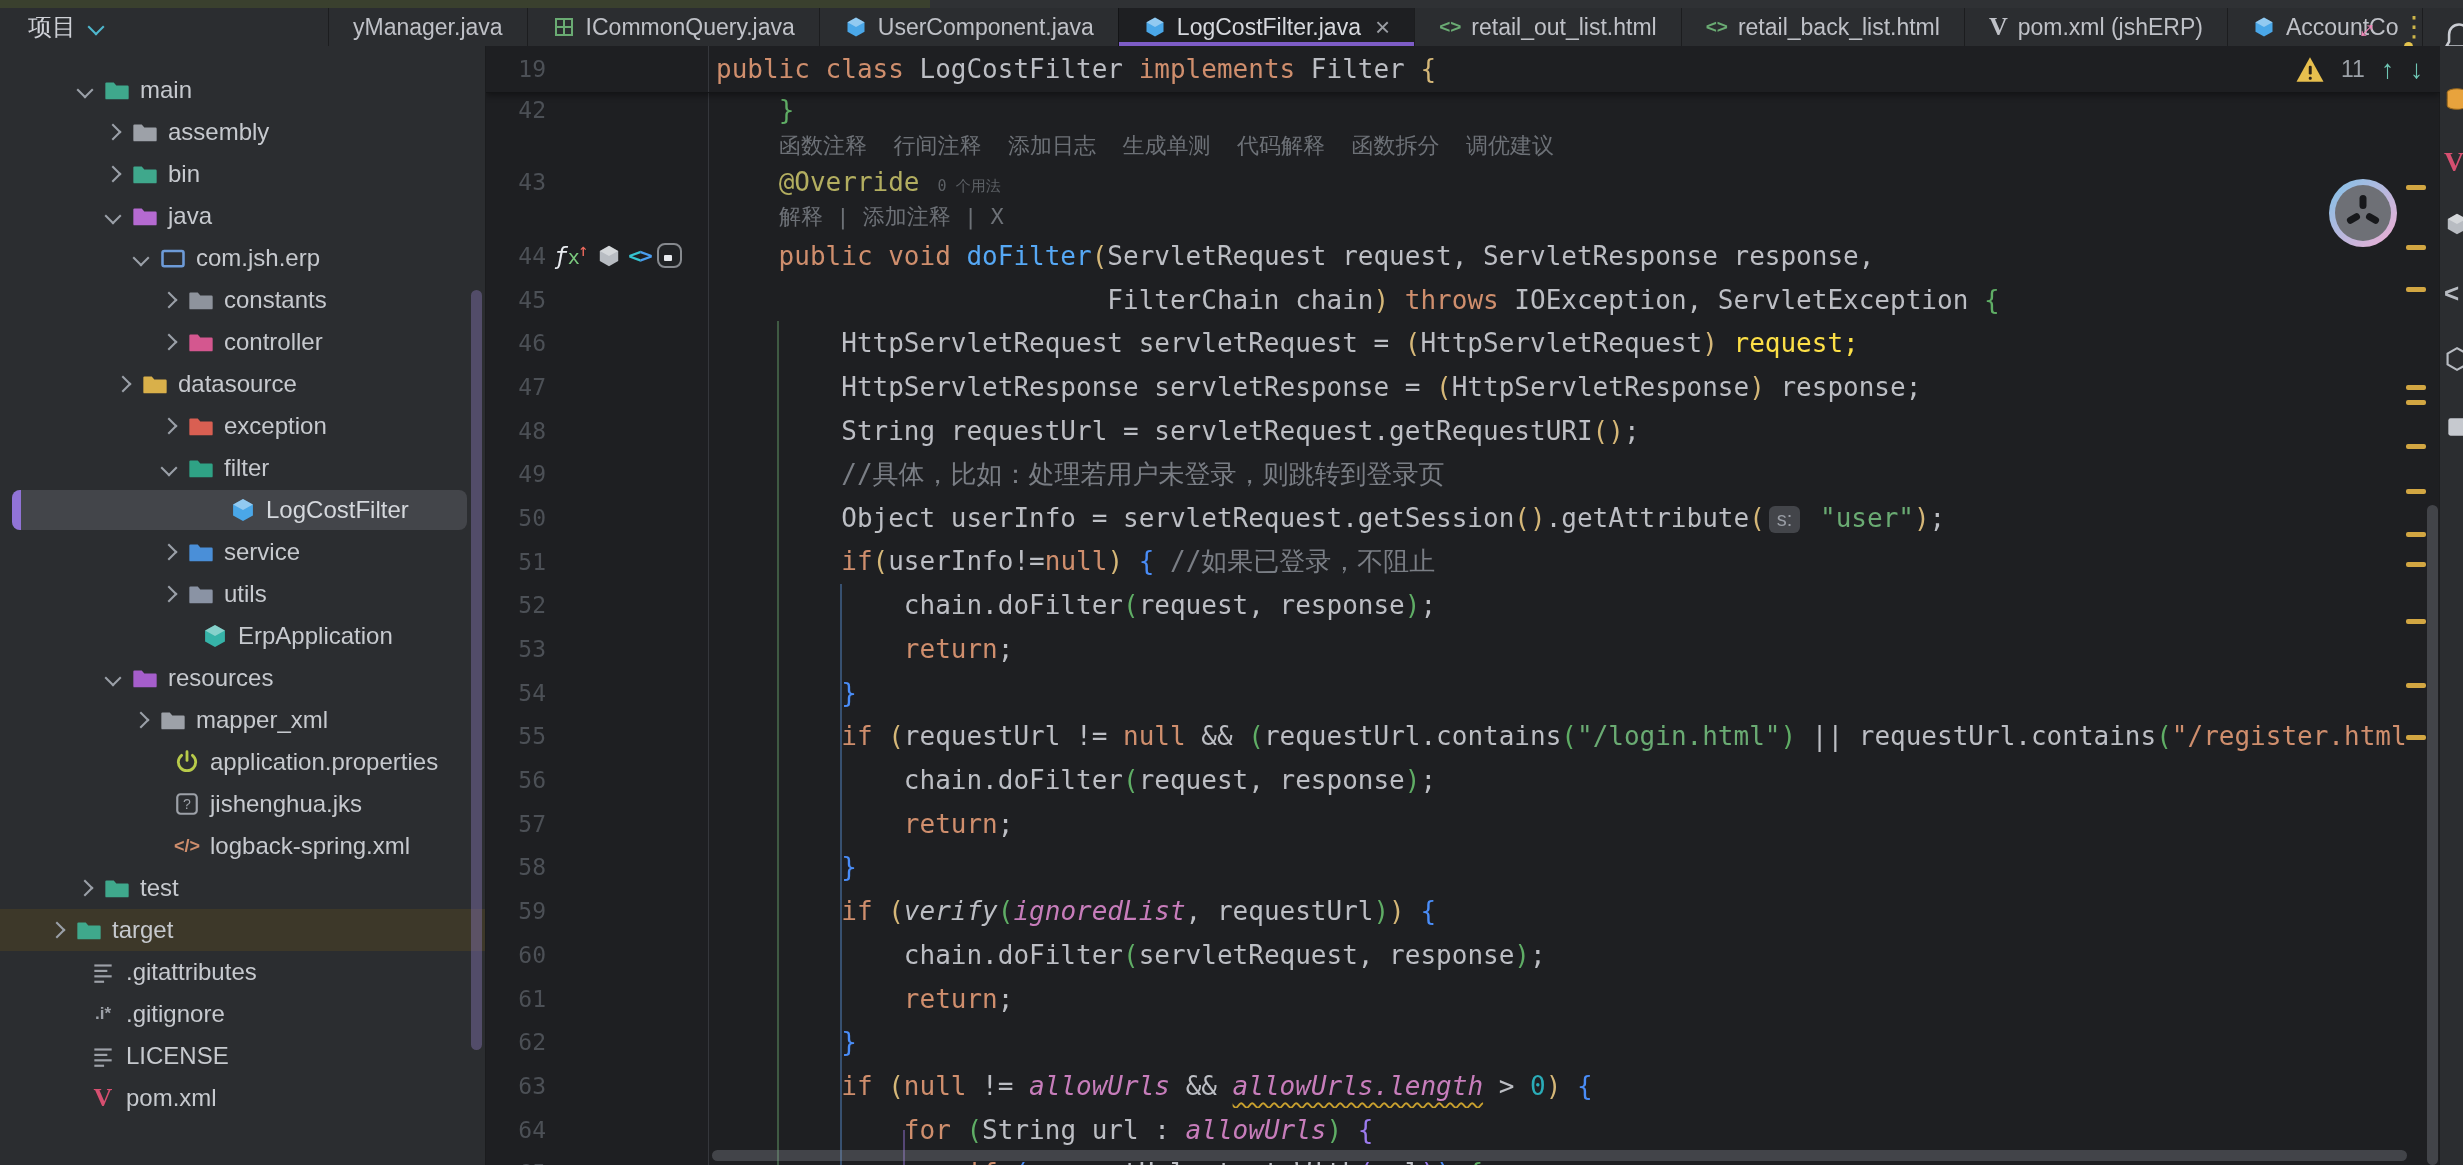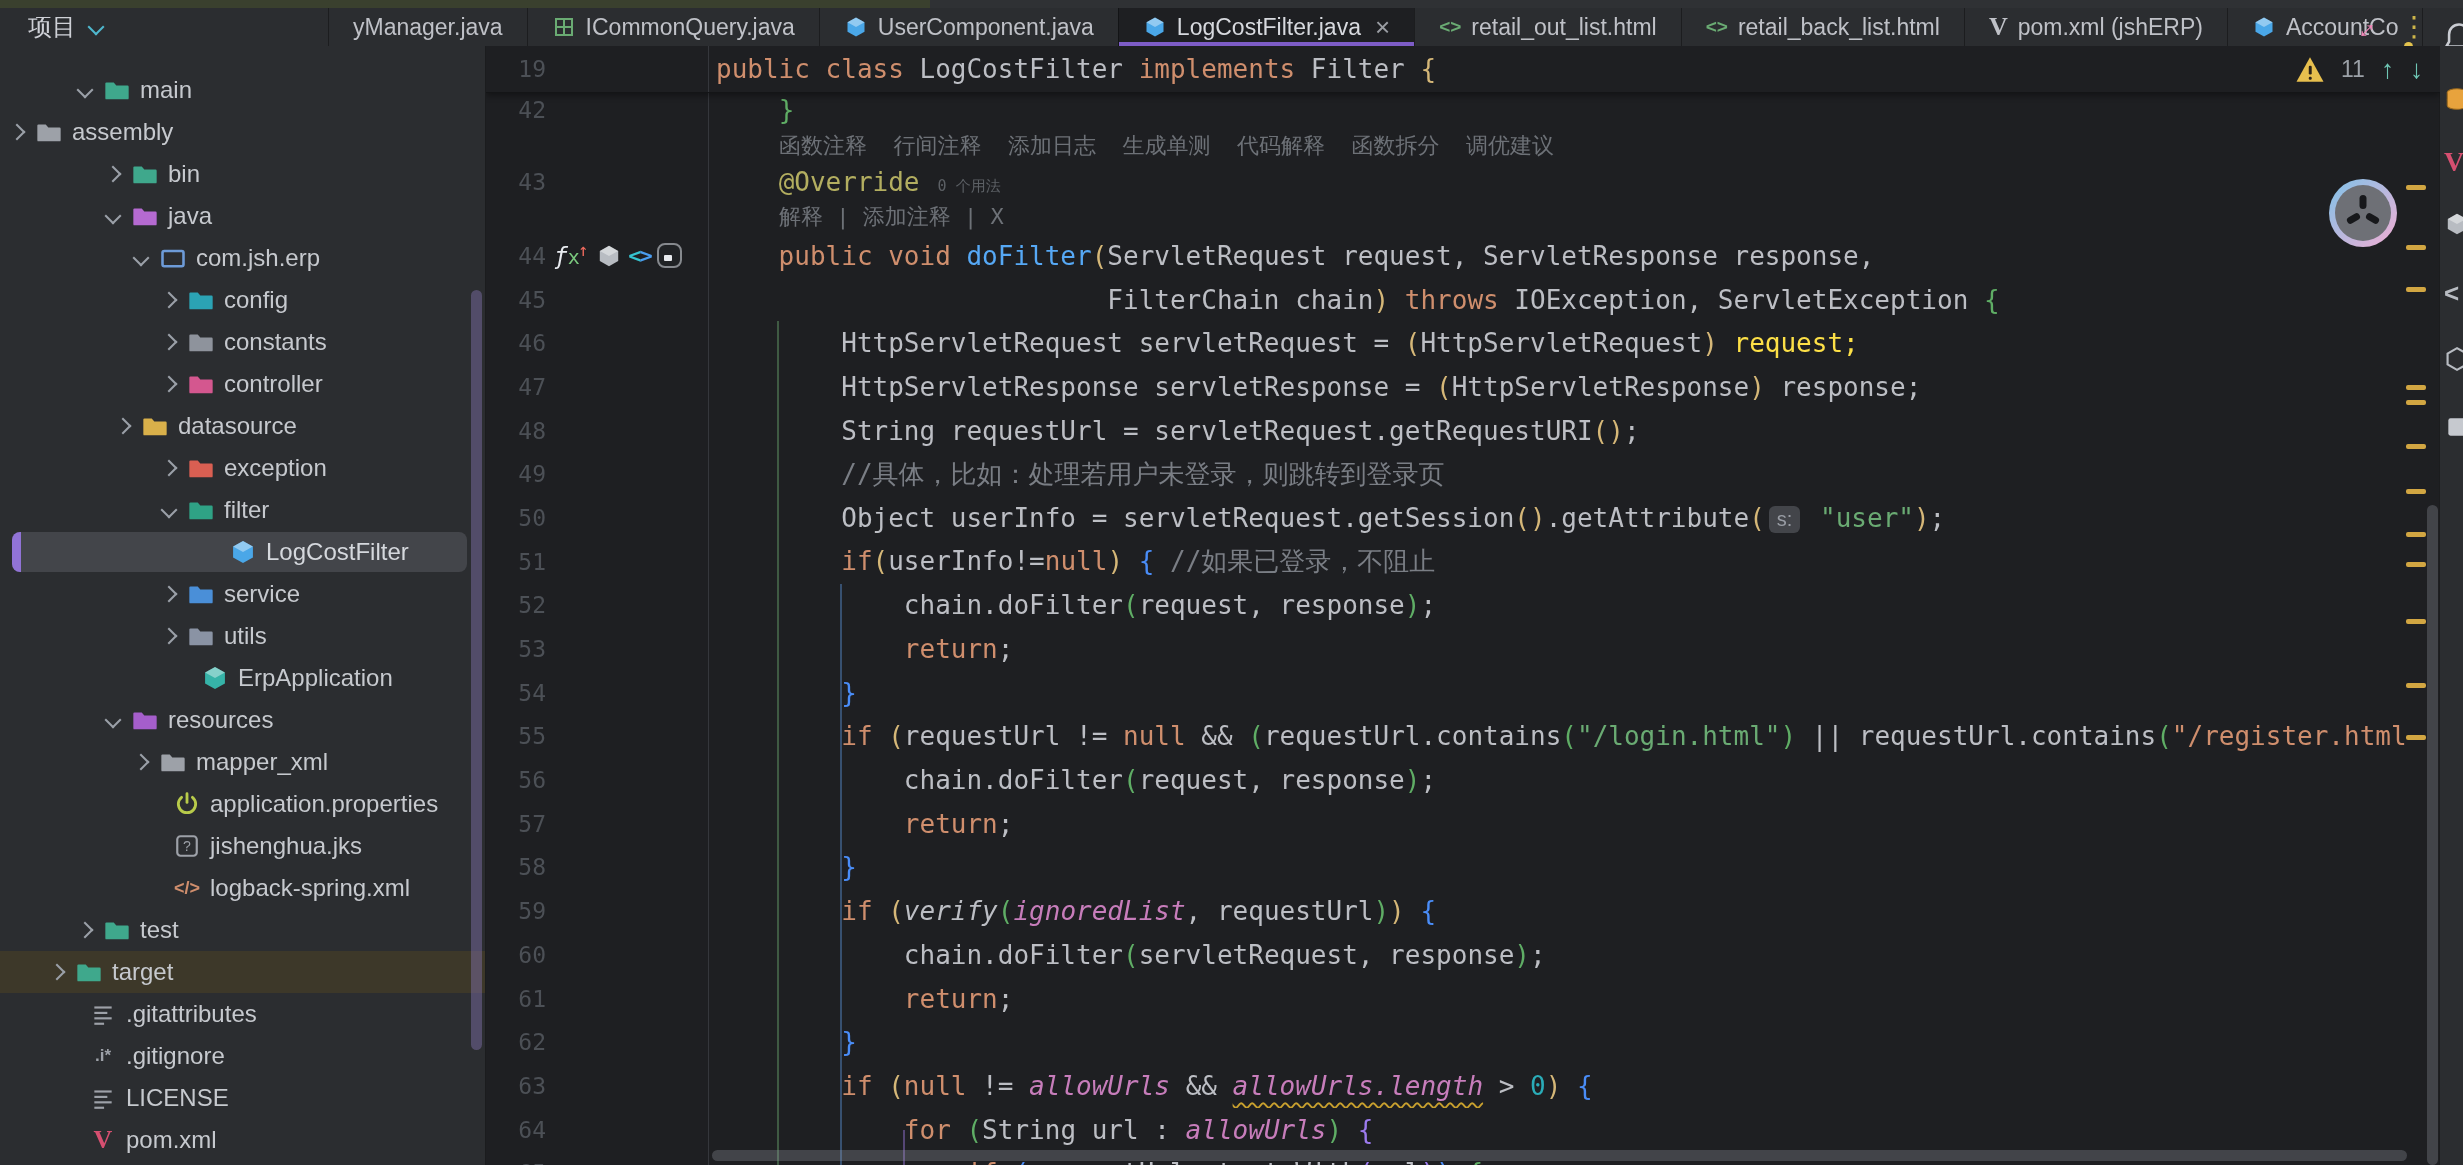--- a/index.html
+++ b/index.html
@@ -182,21 +182,21 @@
         <span class="chevbox">
           <span class="chev down"></span>
         </span>
         <span class="ticon">
           <svg width="28" height="28" viewBox="0 0 24 24">
             <path d="M3 5.5h6.2l2.2 2.7H21a1 1 0 0 1 1 1V19a1 1 0 0 1-1 1H3a1 1 0 0 1-1-1V6.5a1 1 0 0 1 1-1z" fill="#3fa88c"></path>
           </svg>
         </span>
         <span class="lbl">main</span>
       </div>
-      <div class="trow" style=" text-align: right;">
+      <div class="trow" style="padding-left: 96px; text-align: right;">
         <span class="chevbox">
           <span class="chev right"></span>
         </span>
         <span class="ticon">
           <svg width="28" height="28" viewBox="0 0 24 24">
             <path d="M3 5.5h6.2l2.2 2.7H21a1 1 0 0 1 1 1V19a1 1 0 0 1-1 1H3a1 1 0 0 1-1-1V6.5a1 1 0 0 1 1-1z" fill="#9da1a8"></path>
           </svg>
         </span>
         <span class="lbl">assembly</span>
       </div>
@@ -225,31 +225,20 @@
       <div class="trow" style="padding-left: 124px;">
         <span class="chevbox">
           <span class="chev down"></span>
         </span>
         <span class="ticon">
           <svg width="28" height="28" viewBox="0 0 24 24">
             <rect x="3" y="6" width="18" height="13" rx="1.5" fill="none" stroke="#6d9bd8" stroke-width="2.2"></rect>
           </svg>
         </span>
         <span class="lbl">com.jsh.erp</span>
-      </div>
-      <div class="trow" style="padding-left: 152px;">
-        <span class="chevbox">
-          <span class="chev right"></span>
-        </span>
-        <span class="ticon">
-          <svg width="28" height="28" viewBox="0 0 24 24">
-            <path d="M3 5.5h6.2l2.2 2.7H21a1 1 0 0 1 1 1V19a1 1 0 0 1-1 1H3a1 1 0 0 1-1-1V6.5a1 1 0 0 1 1-1z" fill="#2ba3b4"></path>
-          </svg>
-        </span>
-        <span class="lbl">config</span>
       </div>
       <div class="trow" style="padding-left: 152px;">
         <span class="chevbox">
           <span class="chev right"></span>
         </span>
         <span class="ticon">
           <svg width="28" height="28" viewBox="0 0 24 24">
             <path d="M3 5.5h6.2l2.2 2.7H21a1 1 0 0 1 1 1V19a1 1 0 0 1-1 1H3a1 1 0 0 1-1-1V6.5a1 1 0 0 1 1-1z" fill="#8e939c"></path>
           </svg>
         </span>

